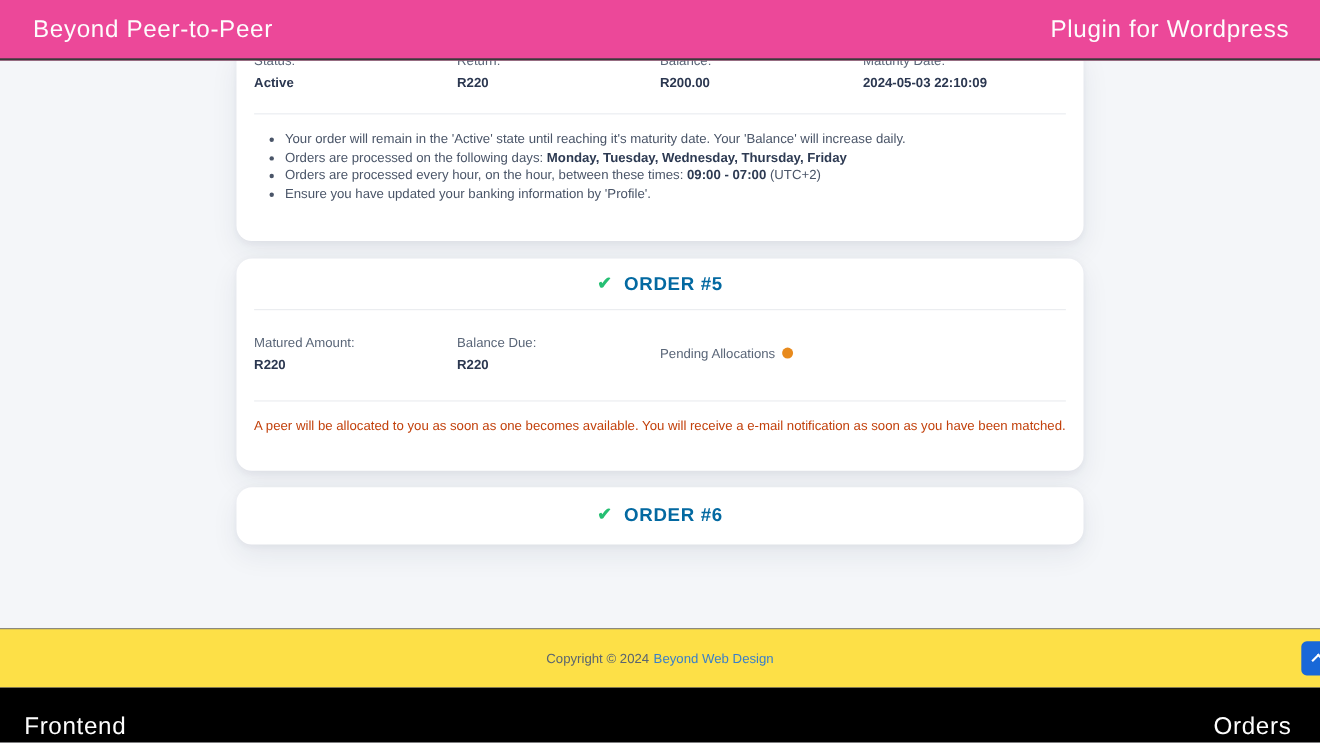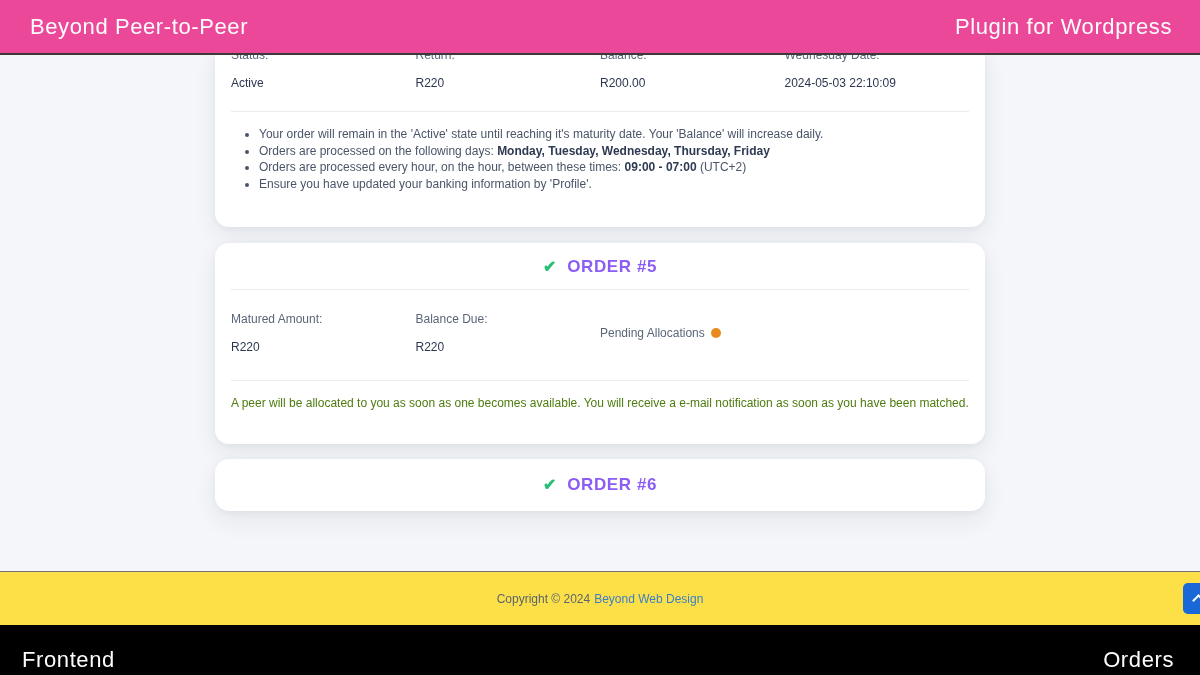--- a/index.html
+++ b/index.html
@@ -41,51 +41,51 @@
     width:770px; background:#fff; border-radius:14px;
     box-shadow:0 10px 25px rgba(30,45,70,0.07), 0 2px 6px rgba(30,45,70,0.05);
     flex:0 0 auto;
   }
   .divider { border-top:1px solid #e9ecef; height:0; }
 
   
   .card-order4 { margin-top:-7px; padding:0 16px 35px; border-radius:0 0 14px 14px; }
   .stats-grid { display:grid; grid-template-columns:repeat(4,1fr); }
   .stat-label { font-size:12px; line-height:14px; color:#5a6678; }
-  .stat-value { font-size:12px; line-height:14px; color:#2b3750; font-weight:normal; margin-top:14px; }
+  .stat-value { font-size:12px; line-height:14px; color:#2b3750; font-weight:bold; margin-top:6px; }
   .card-order4 .divider { margin-top:21px; }
   .notes-list { margin:14px 0 0; padding-left:28px; list-style:disc; }
   .notes-list li {
     font-size:12px; line-height:16.5px; color:#4a5568;
   }
   .notes-list li .b { font-weight:bold; color:#2d3a52; }
 
   
   .card-order5 { margin-top:16px; padding:0 16px 33px; }
   .order-header {
     display:flex; align-items:center; justify-content:center; gap:11px;
     padding:14px 0 12px; cursor:pointer;
   }
   .check-icon { color:#26bf73; font-size:16px; font-weight:bold; line-height:1; }
   .order-title {
-    font-size:17px; font-weight:bold; color:#8b5cf6; letter-spacing:0.6px;
+    font-size:17px; font-weight:bold; color:#0369a1; letter-spacing:0.6px;
   }
   .card-order5 .stats-grid { margin-top:22px; }
   .pending-wrap { display:flex; align-items:center; gap:6px; }
   .pending-label { font-size:12px; color:#5a6678; }
   .pending-dot {
     width:10px; height:10px; border-radius:50%; background:#e88a1d;
     display:inline-block;
   }
   .divider-2 { margin-top:26px; }
   .alloc-heading {
     margin-top:13px; font-size:15.5px; font-weight:normal;
     color:#2f3b52; letter-spacing:0.4px;
   }
-  .alloc-text { margin-top:15px; font-size:12px; line-height:15px; color:#4d7c0f; }
+  .alloc-text { margin-top:15px; font-size:12px; line-height:15px; color:#c2410c; }
 
   .card-order6 { margin-top:15px; padding:16px; }
   .card-order6 .order-header { padding:0; }
 
   
   .site-footer {
     flex:0 0 auto; height:54px; background:#fde047;
     border-top:1px solid #737373;
     display:flex; align-items:center; justify-content:center;
     font-size:12px; color:#5a6570;
@@ -137,21 +137,21 @@
         </div>
         <div>
           <div class="stat-label">Return:</div>
           <div class="stat-value">R220</div>
         </div>
         <div>
           <div class="stat-label">Balance:</div>
           <div class="stat-value">R200.00</div>
         </div>
         <div>
-          <div class="stat-label">Wednesday Date:</div>
+          <div class="stat-label">Maturity Date:</div>
           <div class="stat-value">2024-05-03 22:10:09</div>
         </div>
       </div>
       <div class="divider"></div>
       <ul class="notes-list">
         <li><span>Your order will remain in the 'Active' state until reaching it's maturity date. Your 'Balance' will increase daily.</span><span class="b"></span><span></span></li>
         <li><span>Orders are processed on the following days: </span><span class="b">Monday, Tuesday, Wednesday, Thursday, Friday</span><span></span></li>
         <li><span>Orders are processed every hour, on the hour, between these times: </span><span class="b">09:00 - 07:00</span><span> (UTC+2)</span></li>
         <li><span>Ensure you have updated your banking information by 'Profile'.</span><span class="b"></span><span></span></li>
       </ul>

